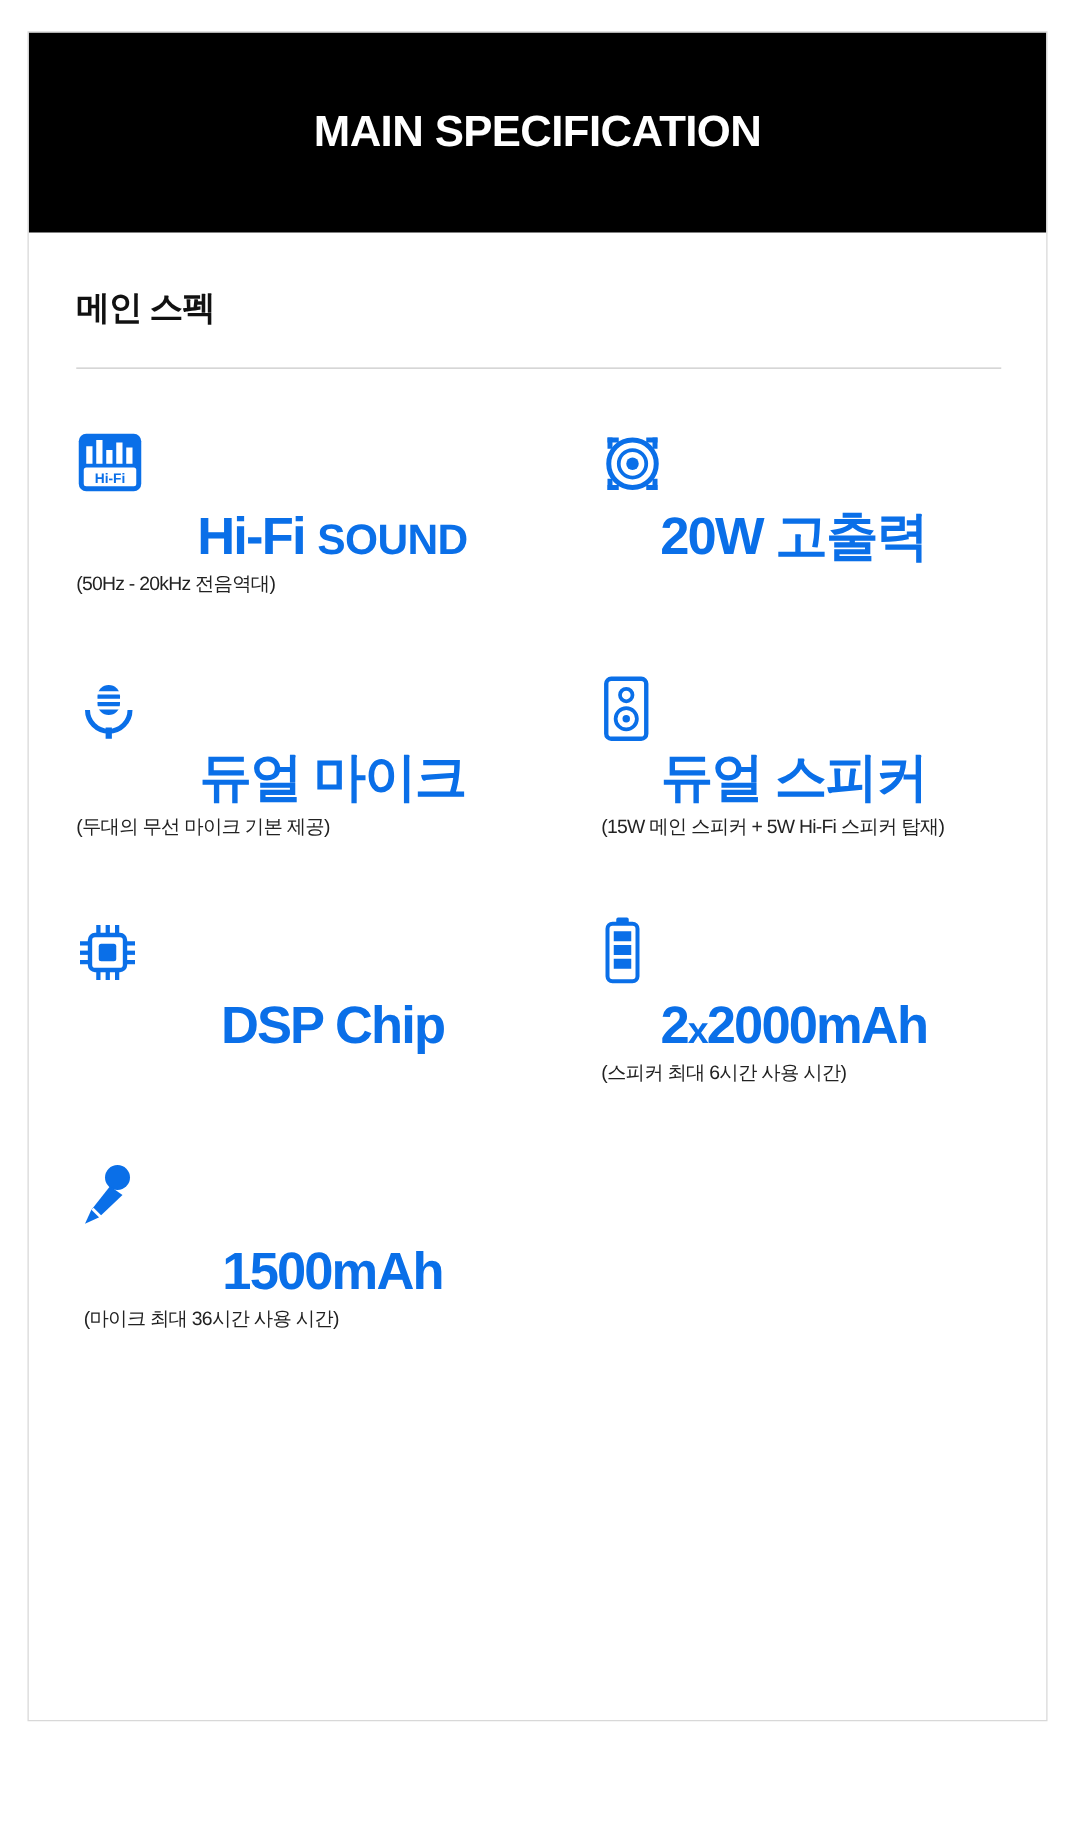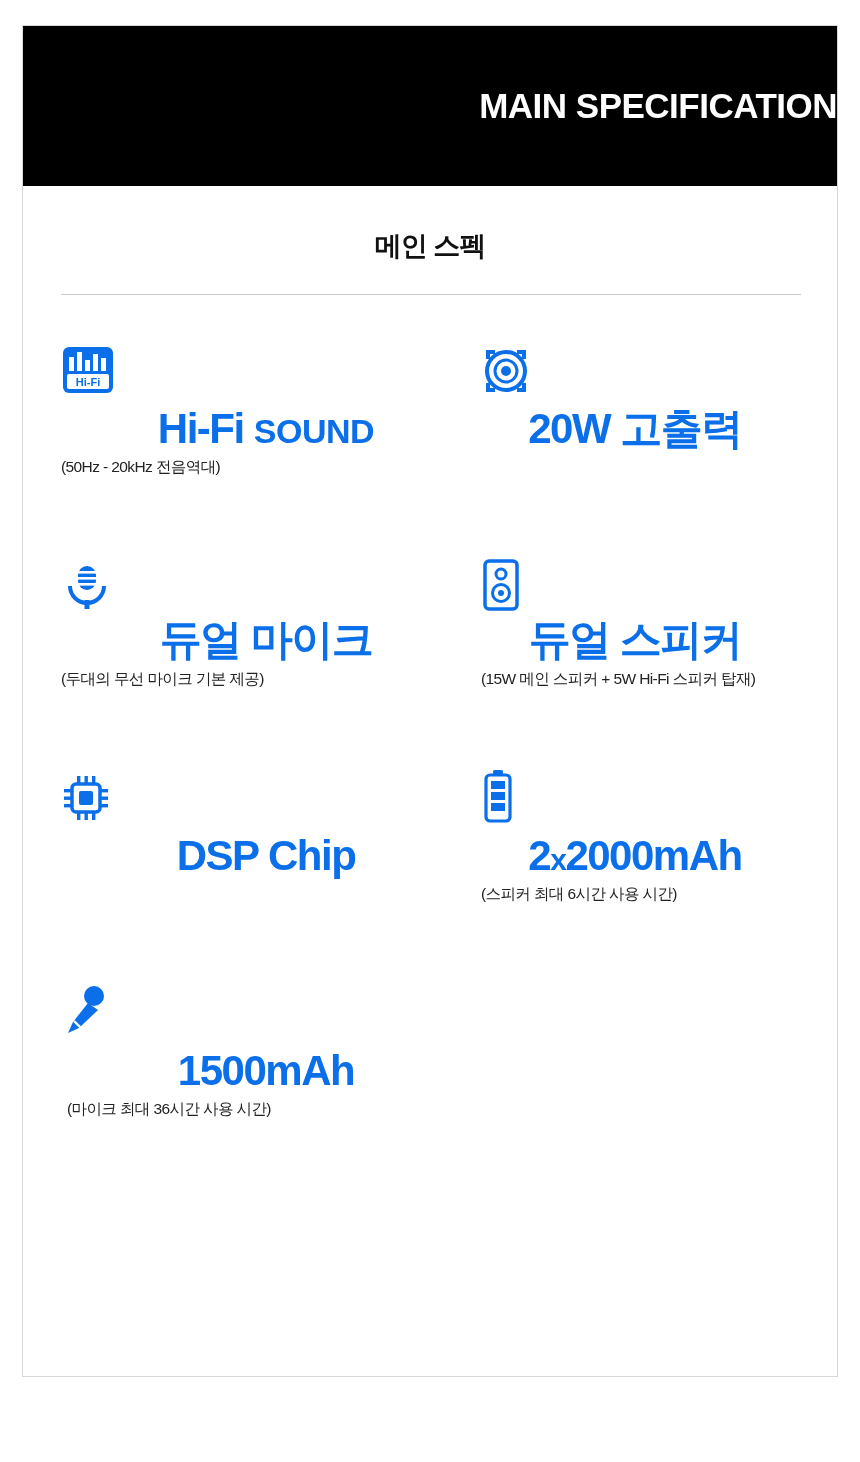--- a/index.html
+++ b/index.html
@@ -21,50 +21,49 @@
     background: #ffffff;
     display: flex;
     flex-direction: column;
     overflow: hidden;
   }
   .header-band {
     background: #000000;
     height: 160px;
     display: flex;
     align-items: center;
-    justify-content: flex-end;
+    justify-content: center;
     flex: 0 0 auto;
   }
   .header-title {
     color: #ffffff;
     font-size: 35px;
     font-weight: bold;
     letter-spacing: -0.5px;
   }
   .body {
     flex: 1 1 auto;
     padding: 42px 38px 0 38px;
   }
   .section-title {
     font-size: 27px;
     font-weight: bold;
     color: #111111;
     letter-spacing: -1px;
-    text-align: center;
   }
   .divider {
     margin-top: 30px;
     border-top: 1px solid #c9c9c9;
     width: 740px;
   }
   .grid {
     margin-top: 44px;
     display: grid;
     grid-template-columns: 420px 1fr;
-    row-gap: 76px;
+    row-gap: 58px;
   }
   .spec {
     padding-right: 10px;
   }
   .spec-icon {
     height: 58px;
     display: flex;
     align-items: flex-end;
     margin-bottom: 8px;
   }

